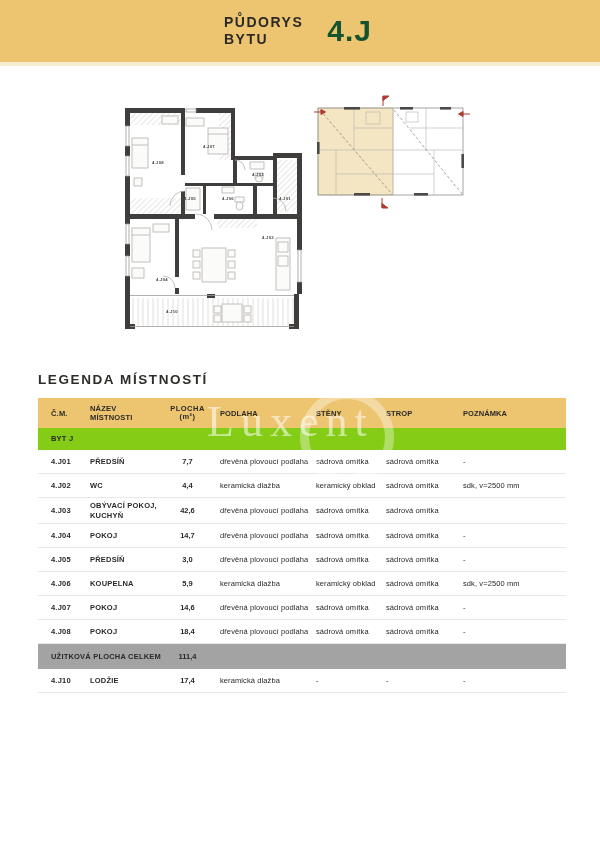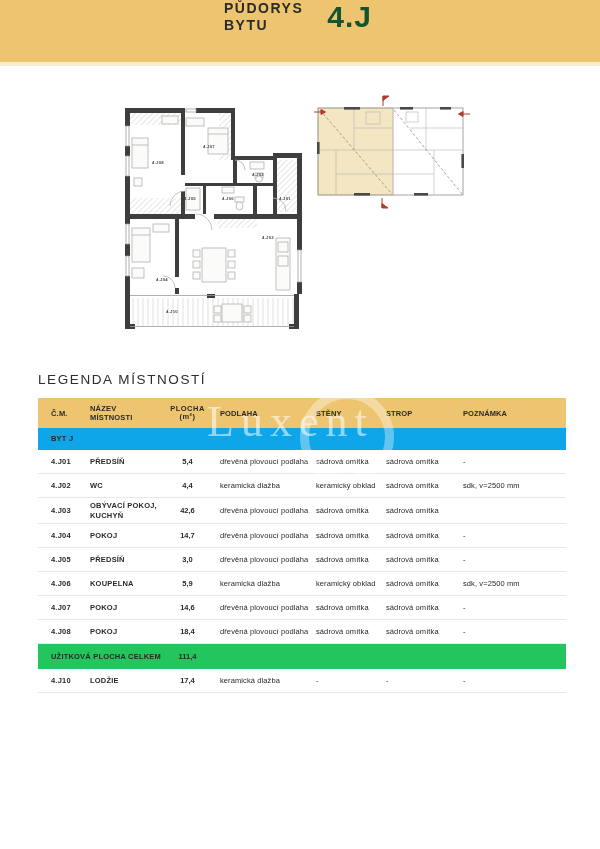--- a/index.html
+++ b/index.html
@@ -4,44 +4,44 @@
 <style>
   html,body{margin:0;padding:0;}
   body{
     width:600px;height:849px;position:relative;overflow:hidden;
     background:#ffffff;color:#2a2927;
     font-family:"Liberation Sans",sans-serif;
   }
   
   .header-bar{position:absolute;left:0;top:0;width:600px;height:62px;background:#edc571;}
   .header-strip{position:absolute;left:0;top:62px;width:600px;height:4px;background:#f8ecd0;}
-  .header-inner{position:absolute;left:224px;top:0;height:62px;display:flex;align-items:flex-start;gap:24px;}
+  .header-inner{position:absolute;left:224px;top:0;height:62px;display:flex;align-items:center;gap:24px;}
   .doc-title{font-size:14px;font-weight:700;letter-spacing:1.5px;line-height:17px;color:#2b2a27;}
   .unit-no{font-size:30px;font-weight:700;letter-spacing:1px;color:#14532d;}
   
   .plan-svg{position:absolute;left:122px;top:98px;width:186px;height:236px;}
   .overview-svg{position:absolute;left:314px;top:94px;width:156px;height:118px;}
   .room-label{font-family:"Liberation Sans",sans-serif;font-size:4.3px;font-weight:700;fill:#4a4a48;letter-spacing:.2px;}
   
   .watermark{position:absolute;left:0;top:0;width:600px;height:849px;pointer-events:none;z-index:5;}
   .wm-text{position:absolute;left:207px;top:396px;font-family:"Liberation Serif",serif;
     font-size:44px;font-weight:400;letter-spacing:7px;color:rgba(255,255,255,0.55);}
   .wm-ring{position:absolute;left:300px;top:390px;width:76px;height:76px;border-radius:50%;
     border:9px solid rgba(255,255,255,0.35);}
   
   .legend-head{position:absolute;left:38px;top:372px;width:528px;display:flex;
     justify-content:space-between;align-items:baseline;}
-  .legend-title,.legend-sub{font-size:13.5px;font-weight:400;letter-spacing:1.6px;color:#2e2d2a;text-align:right;}
+  .legend-title,.legend-sub{font-size:13.5px;font-weight:700;letter-spacing:1.6px;color:#2e2d2a;text-align:right;}
   
   .legend-table{position:absolute;left:38px;top:398px;width:528px;font-size:7.5px;z-index:1;}
   .thead,.trow{display:grid;grid-template-columns:52px 75px 45px 102px 70px 76px 108px;align-items:center;}
   .thead{background:#edc571;height:30px;font-weight:700;letter-spacing:.5px;color:#2b2a27;}
   .trow{min-height:24px;box-sizing:border-box;border-bottom:1px solid #e8e8e6;padding:3px 0;line-height:9.5px;}
-  .trow.section{background:#0ea5e9;border-bottom:none;min-height:22px;font-weight:700;}
-  .trow.summary{background:#22c55e;border-bottom:none;min-height:25px;font-weight:700;}
+  .trow.section{background:#84cc16;border-bottom:none;min-height:22px;font-weight:700;}
+  .trow.summary{background:#a3a3a3;border-bottom:none;min-height:25px;font-weight:700;}
   .c1{padding-left:13px;font-weight:700;letter-spacing:.2px;}
   .c2{font-weight:700;white-space:pre-line;padding-right:4px;letter-spacing:.2px;}
   .c3{text-align:center;font-weight:700;}
   .c3 div{line-height:8.5px;}
   .c4{padding-left:10px;letter-spacing:.1px;}
   .c5,.c6{padding-left:4px;letter-spacing:.1px;}
   .c7{padding-left:5px;white-space:pre-line;letter-spacing:.1px;}
 </style>
 </head>
 <body>
@@ -237,21 +237,21 @@
     <div class="c6">STROP</div>
     <div class="c7">POZNÁMKA</div>
   </div>
   <div id="table-body">
       <div class="trow section">
         <div class="c1" style="grid-column: 1 / -1;">BYT J</div>
       </div>
       <div class="trow">
         <div class="c1">4.J01</div>
         <div class="c2">PŘEDSÍŇ</div>
-        <div class="c3">5,4</div>
+        <div class="c3">7,7</div>
         <div class="c4">dřevěná plovoucí podlaha</div>
         <div class="c5">sádrová omítka</div>
         <div class="c6">sádrová omítka</div>
         <div class="c7">-</div>
       </div>
       <div class="trow">
         <div class="c1">4.J02</div>
         <div class="c2">WC</div>
         <div class="c3">4,4</div>
         <div class="c4">keramická dlažba</div>

